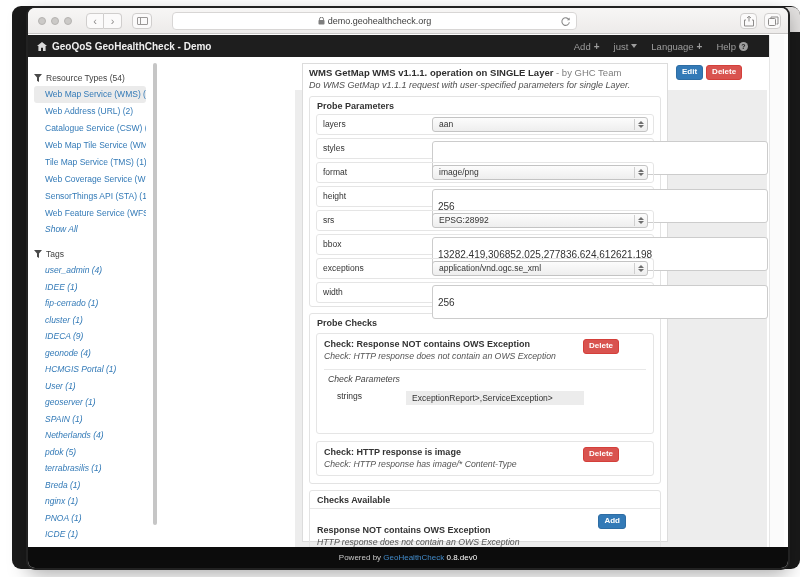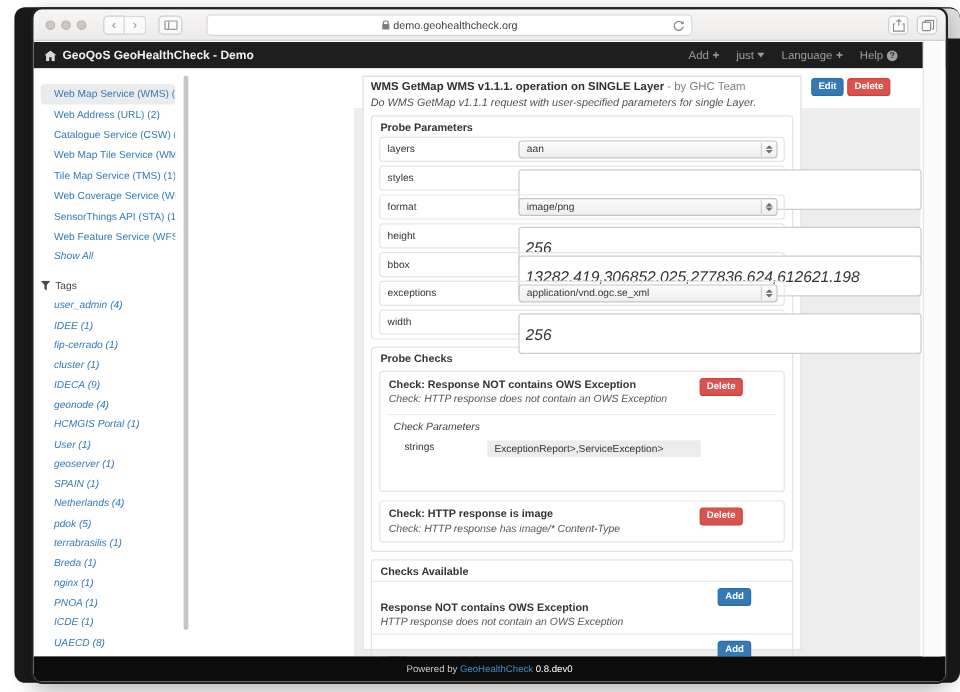--- a/index.html
+++ b/index.html
@@ -74,21 +74,21 @@
   .panel { border:1px solid #e3e3e3; border-radius:3px; margin-top:6px; }
   .panel-heading { font-size:9px; font-weight:bold; color:#333; padding:4px 7px 3px; }
 
   .form-row { position:relative; height:21px; border:1px solid #e5e5e5; border-radius:3px; margin:0 6px 3px; }
   .form-label { font-size:8.5px; color:#333; line-height:19px; padding-left:6px; }
   .control { position:absolute; left:115px; top:2px; right:5px; height:15px; font-size:8.5px; color:#333; }
   .sel { background:linear-gradient(#fcfcfc,#eeeeee); border:1px solid #c3c3c3; border-radius:3px; line-height:13px; padding-left:6px; cursor:pointer; }
   .stepper { position:absolute; right:1px; top:1px; bottom:1px; width:12px; border-left:1px solid #cfcfcf; display:flex; flex-direction:column; align-items:center; justify-content:center; gap:1px; }
   .stepper .up   { width:0; height:0; border:3px solid transparent; border-bottom:3px solid #6f6f6f; }
   .stepper .down { width:0; height:0; border:3px solid transparent; border-top:3px solid #6f6f6f; }
-  .txt { width:100%; height:100%; background:#fff; border:1px solid #ccc; border-radius:3px; padding:16px 5px; font-size:13px; color:#333; font-family:"Liberation Sans", sans-serif;font-style:italic; }
+  .txt { width:100%; height:100%; background:#fff; border:1px solid #ccc; border-radius:3px; padding:16px 5px; font-size:10px; color:#333; font-family:"Liberation Sans", sans-serif; }
 
   .check-box { position:relative; border:1px solid #e5e5e5; border-radius:3px; margin:2px 6px 7px; padding:5px 7px 6px; }
   .check-title { font-size:9px; font-weight:bold; color:#333; padding-right:70px; }
   .check-desc { font-size:8.7px; font-style:italic; color:#555; margin-top:2px; }
   .corner-btn { position:absolute; right:34px; top:5px; }
   .check-params { margin-top:8px; border-top:1px solid #e8e8e8; padding:4px 0 22px; }
   .cp-heading { font-size:8.7px; font-style:italic; color:#444; padding-left:4px; }
   .cp-row { display:flex; margin-top:7px; }
   .cp-label { font-size:8.5px; color:#333; padding-left:13px; width:82px; }
   .cp-value { background:#ececec; font-size:8.5px; color:#333; padding:2px 6px; width:178px; }
@@ -174,20 +174,26 @@
           <span>Help</span>
           <span class="help-badge"></span>
         </span>
     </div>
   </div>
 
   <div class="page">
     <div class="main-gray"></div>
 
     <div class="sidebar">
+      <div class="side-header">
+        <svg width="8" height="8" viewBox="0 0 8 8">
+            <path d="M0 0 H8 L5 3.5 V8 L3 6.8 V3.5 Z" fill="#4a4a4a"></path>
+          </svg>
+        <span>Resource Types (54)</span>
+      </div>
       <div>
 
           <div class="side-item active"><span>Web Map Service (WMS) (26)</span></div>
 
           <div class="side-item"><span>Web Address (URL) (2)</span></div>
 
           <div class="side-item"><span>Catalogue Service (CSW) (13)</span></div>
 
           <div class="side-item"><span>Web Map Tile Service (WMTS) (4)</span></div>
 
@@ -294,20 +300,31 @@
               </div>
 
             </div>
 
             <div class="form-row">
               <div class="form-label">height</div>
 
               <input class="control txt" value="256" style="">
             </div>
 
+            <div class="form-row">
+              <div class="form-label">srs</div>
+              <div class="control sel">
+                <span>EPSG:28992</span>
+                <span class="stepper">
+                  <span class="up"></span>
+                  <span class="down"></span>
+                </span>
+              </div>
+
+            </div>
 
             <div class="form-row">
               <div class="form-label">bbox</div>
 
               <input class="control txt" value="13282.419,306852.025,277836.624,612621.198" style="">
             </div>
 
             <div class="form-row">
               <div class="form-label">exceptions</div>
               <div class="control sel">

